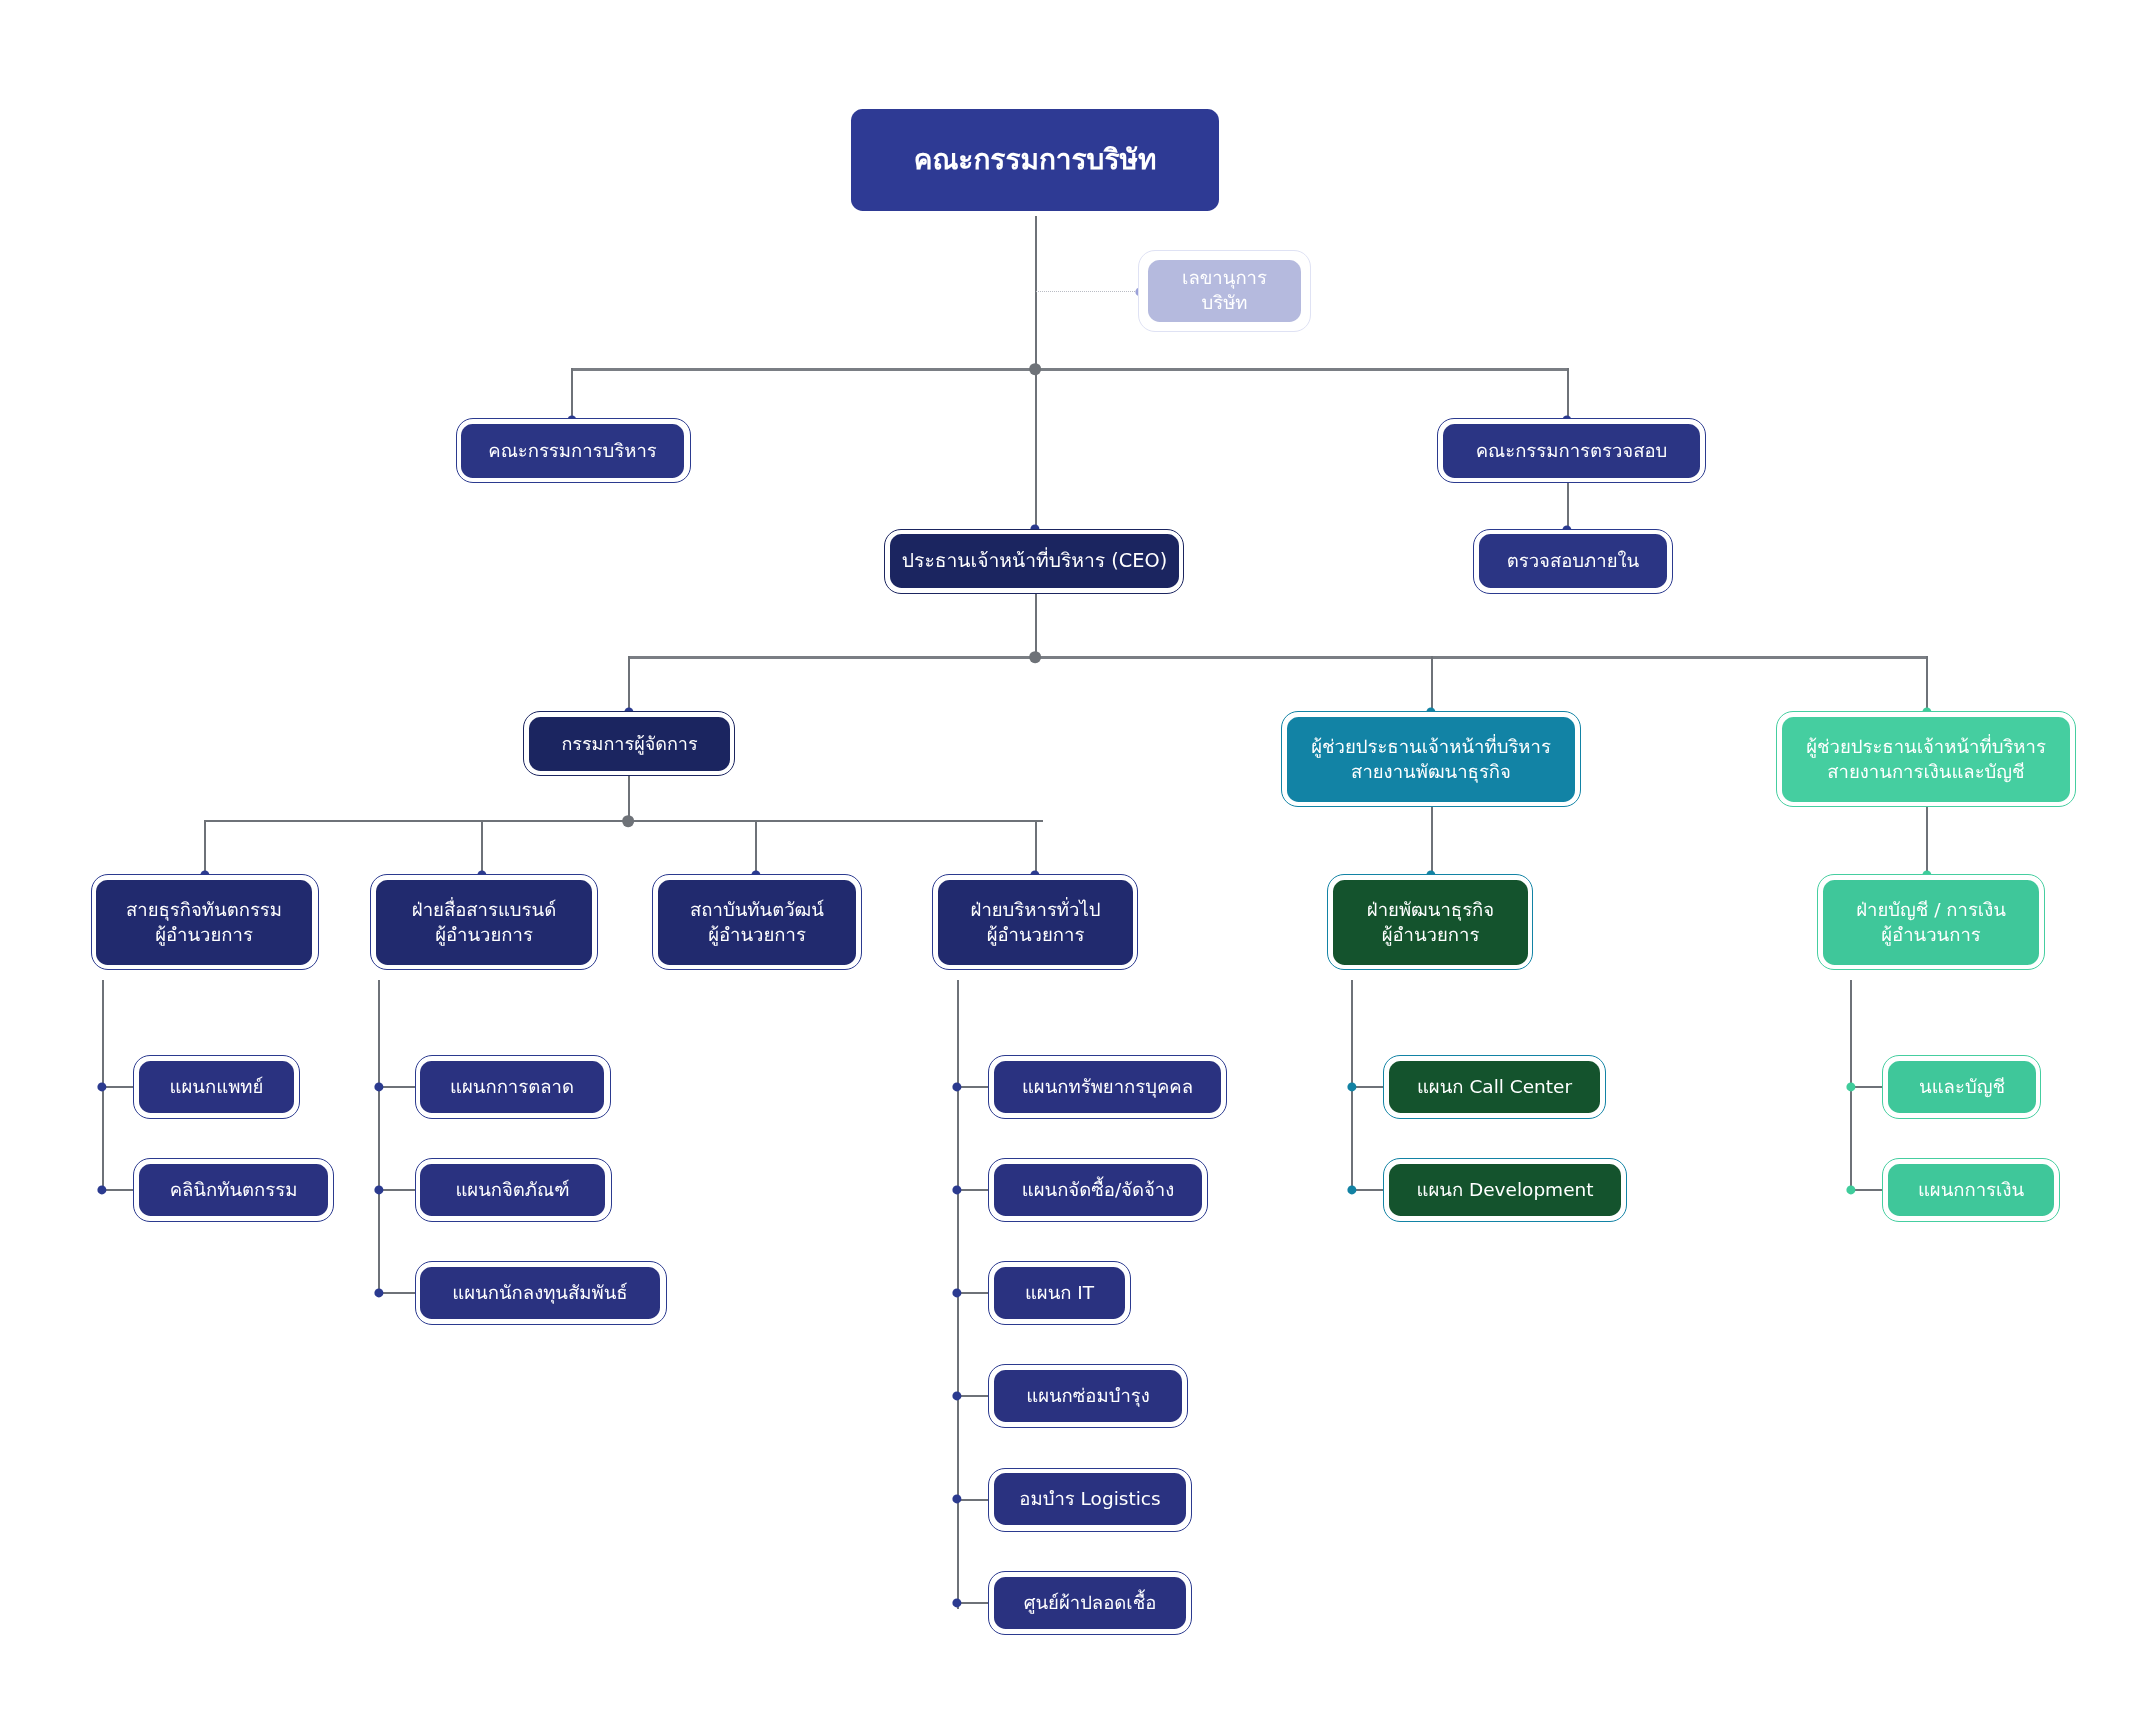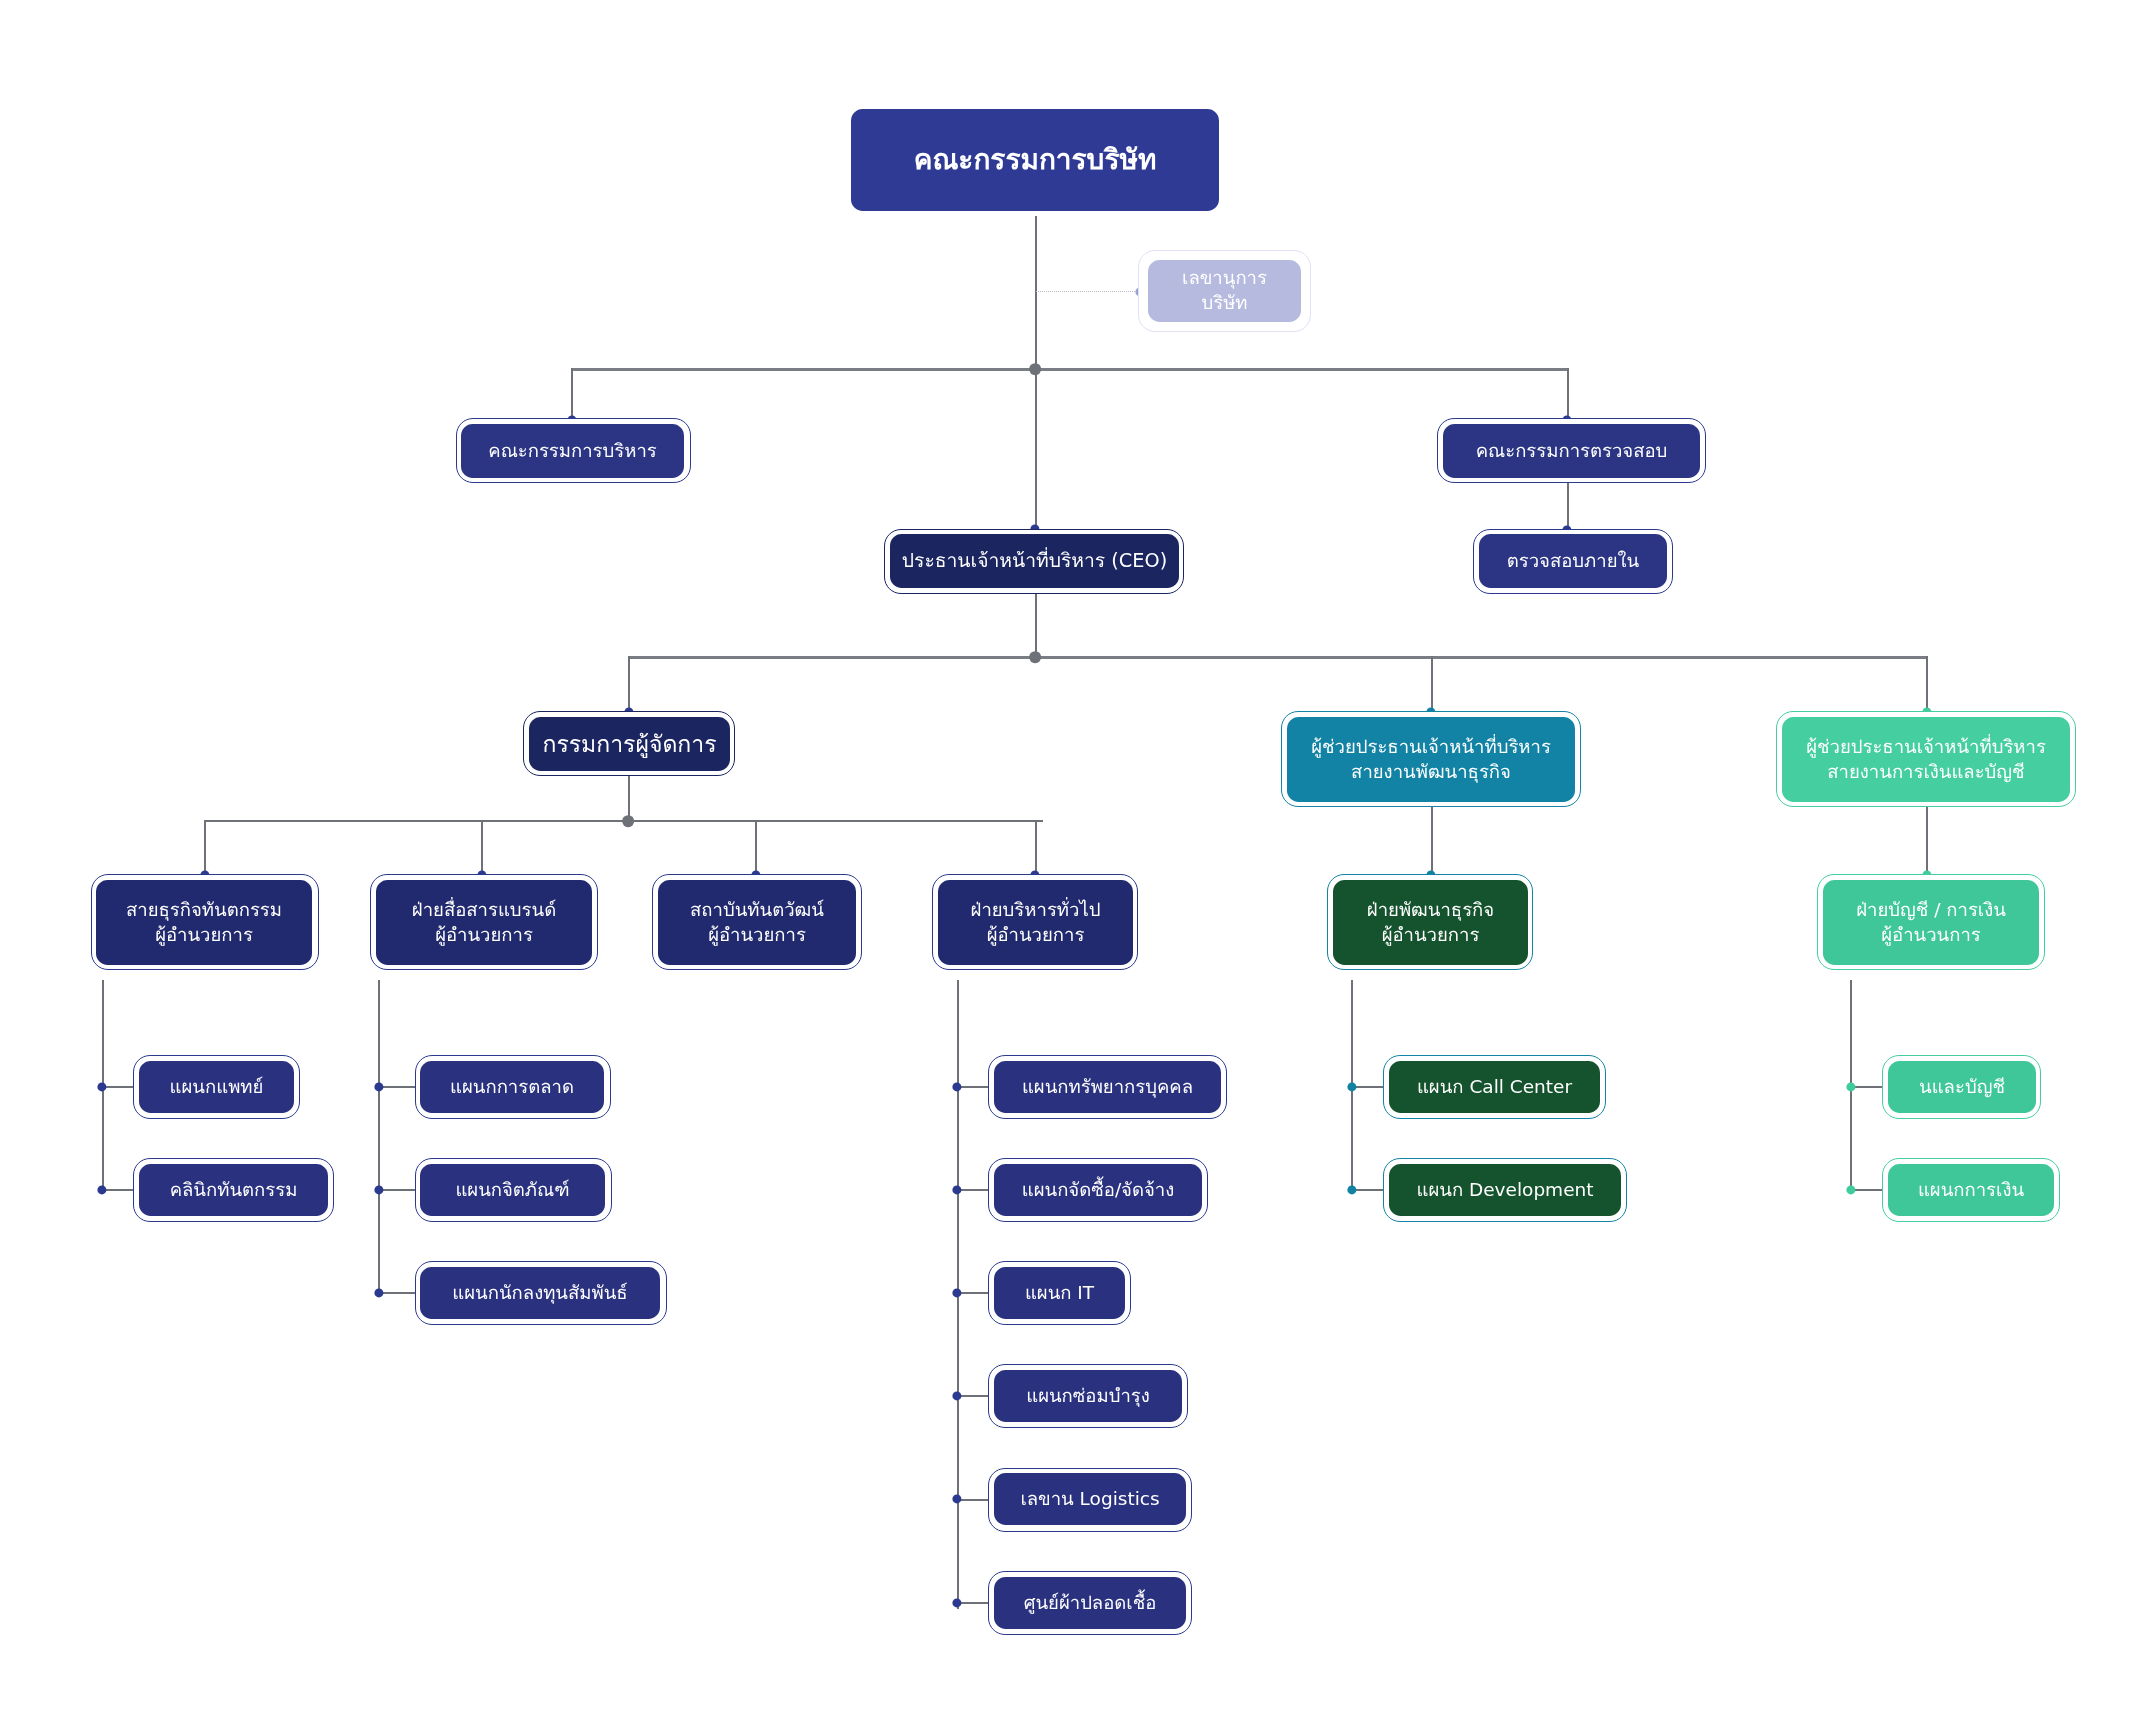--- a/index.html
+++ b/index.html
@@ -166,21 +166,21 @@
   <div class="node c-navy" style="left:1479px;top:534px;width:188px;height:54px;font-size:18.5px;">
     <span class="lbl">ตรวจสอบภายใน</span>
   </div>
 
   <div class="ring r-deep" style="left:884px;top:529px;width:300px;height:65px;"></div>
   <div class="node c-deep" style="left:890px;top:534px;width:289px;height:54px;font-size:19.3px;">
     <span class="lbl">ประธานเจ้าหน้าที่บริหาร (CEO)</span>
   </div>
 
   <div class="ring r-deep" style="left:523px;top:711px;width:212px;height:65px;"></div>
-  <div class="node c-deep" style="left:529px;top:717px;width:201px;height:54px;font-size:23px;">
+  <div class="node c-deep" style="left:529px;top:717px;width:201px;height:54px;font-size:18px;">
     <span class="lbl">กรรมการผู้จัดการ</span>
   </div>
 
   <div class="ring r-teal" style="left:1281px;top:711px;width:300px;height:96px;"></div>
   <div class="node c-teal" style="left:1287px;top:717px;width:288px;height:85px;font-size:18.5px;flex-direction:column;">
     <span class="lbl">ผู้ช่วยประธานเจ้าหน้าที่บริหาร</span>
     <span class="lbl">สายงานพัฒนาธุรกิจ</span>
   </div>
 
   <div class="ring r-green" style="left:1776px;top:711px;width:300px;height:96px;"></div>
@@ -265,21 +265,21 @@
     <span class="lbl">แผนก IT</span>
   </div>
 
   <div class="ring r-navy" style="left:988px;top:1364px;width:200px;height:64px;"></div>
   <div class="node c-leaf" style="left:994px;top:1370px;width:188px;height:52px;font-size:18.5px;">
     <span class="lbl">แผนกซ่อมบำรุง</span>
   </div>
 
   <div class="ring r-navy" style="left:988px;top:1468px;width:204px;height:64px;"></div>
   <div class="node c-leaf" style="left:994px;top:1473px;width:192px;height:52px;font-size:18.5px;">
-    <span class="lbl">เลขาน Logistics</span>
+    <span class="lbl">อมบำร Logistics</span>
   </div>
 
   <div class="ring r-navy" style="left:988px;top:1571px;width:204px;height:64px;"></div>
   <div class="node c-leaf" style="left:994px;top:1577px;width:192px;height:52px;font-size:18.5px;">
     <span class="lbl">ศูนย์ผ้าปลอดเชื้อ</span>
   </div>
 
   <div class="ring r-teal" style="left:1383px;top:1055px;width:223px;height:64px;"></div>
   <div class="node c-tealf" style="left:1389px;top:1061px;width:211px;height:52px;font-size:18.5px;">
     <span class="lbl">แผนก Call Center</span>

